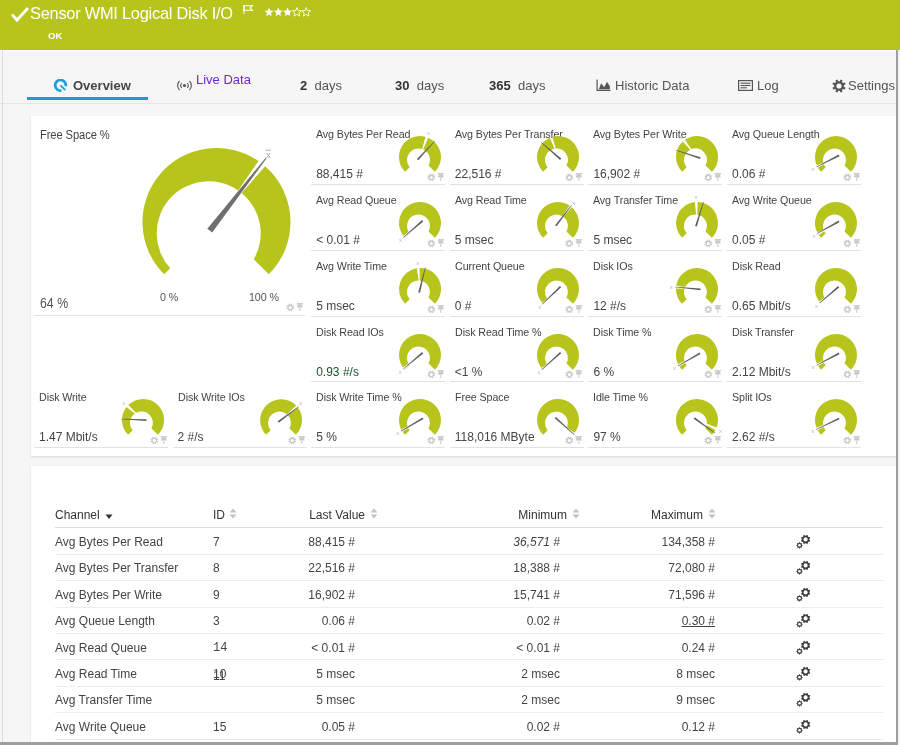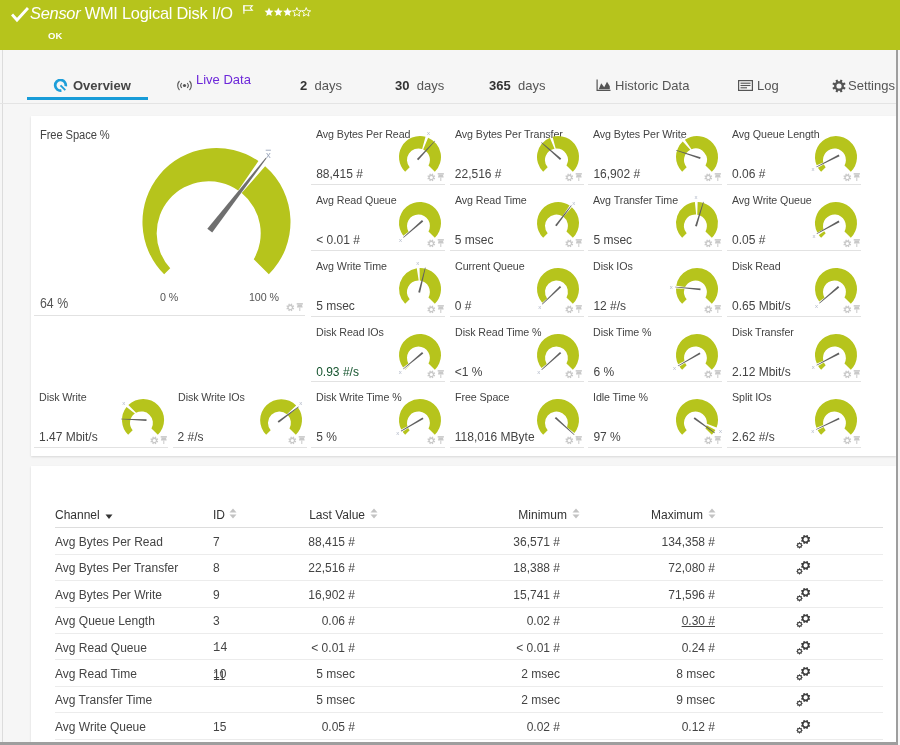--- a/index.html
+++ b/index.html
@@ -6,21 +6,21 @@
 .abs{position:absolute;}
 .tt{font-size:11.5px;letter-spacing:-0.1px;color:#444;white-space:nowrap;transform:scaleX(0.93);transform-origin:0 0;}
 svg{font-family:"Liberation Sans",sans-serif;}
 </style></head><body>
 
 <div class="abs" style="left:2px;top:0;width:1px;height:745px;background:#dcdcdc"></div>
 <div class="abs" style="left:0;top:0;width:900px;height:50px;background:#b6c41c"></div>
 <svg class="abs" style="left:11px;top:7px" width="18" height="16" viewBox="0 0 18 16">
     <polyline points="1,7.5 6,13 17,1" fill="none" stroke="#fff" stroke-width="2.9"></polyline>
   </svg>
-<div class="abs" style="left:30px;top:4px;font-size:16.4px;letter-spacing:-0.25px;color:#fff;white-space:nowrap"><span style="font-style:italic">Sensor</span>&nbsp;WMI Logical Disk I/O</div>
+<div class="abs" style="left:30px;top:4px;font-size:16.4px;letter-spacing:-0.25px;color:#fff;white-space:nowrap"><span style="">Sensor</span>&nbsp;WMI Logical Disk I/O</div>
 <svg class="abs" style="left:243px;top:4.5px" width="11" height="9" viewBox="0 0 11 9">
     <line x1="0.9" y1="0.3" x2="0.9" y2="8.7" stroke="#fff" stroke-width="1.1"></line>
     <path d="M0.9,0.8 H9.3 L7.3,3 9.3,5.2 H0.9 Z" fill="none" stroke="#fff" stroke-width="1.1"></path>
   </svg>
 <svg class="abs" style="left:264px;top:7px" width="48" height="11" viewBox="0 0 48 11">
     <polygon points="5,0.6 3.76,3.59 0.53,3.85 2.99,5.95 2.24,9.1 5,7.42 7.76,9.1 7.01,5.95 9.47,3.85 6.24,3.59" fill="#fff"></polygon>
     <polygon points="14.3,0.6 13.06,3.59 9.83,3.85 12.29,5.95 11.54,9.1 14.3,7.42 17.06,9.1 16.31,5.95 18.77,3.85 15.54,3.59" fill="#fff"></polygon>
     <polygon points="23.6,0.6 22.36,3.59 19.13,3.85 21.59,5.95 20.84,9.1 23.6,7.42 26.36,9.1 25.61,5.95 28.07,3.85 24.84,3.59" fill="#fff"></polygon>
     <polygon points="32.9,0.6 31.66,3.59 28.43,3.85 30.89,5.95 30.14,9.1 32.9,7.42 35.66,9.1 34.91,5.95 37.37,3.85 34.14,3.59" fill="none" stroke="#fff" stroke-width="0.9"></polygon>
     <polygon points="42.2,0.6 40.96,3.59 37.73,3.85 40.19,5.95 39.44,9.1 42.2,7.42 44.96,9.1 44.21,5.95 46.67,3.85 43.44,3.59" fill="none" stroke="#fff" stroke-width="0.9"></polygon>
@@ -496,21 +496,21 @@
   </svg>
 <div class="abs" style="left:0px;top:508px;width:703px;text-align:right;font-size:12px;color:#333;">Maximum</div>
 <svg class="abs" style="left:708px;top:508px" width="8" height="11" viewBox="0 0 8 11">
     <polygon points="4,0.5 7.5,4.5 0.5,4.5" fill="#c3c3c3"></polygon>
     <polygon points="4,10.5 7.5,6.5 0.5,6.5" fill="#c3c3c3"></polygon>
   </svg>
 <div class="abs" style="left:55px;top:527px;width:828px;height:1px;background:#ddd"></div>
 <div class="abs" style="left:55px;top:534.9px;font-size:12px;color:#444;">Avg Bytes Per Read</div>
 <div class="abs" style="left:213px;top:534.9px;font-size:12px;color:#444;">7</div>
 <div class="abs" style="left:0;top:534.9px;width:355px;text-align:right;font-size:12px;color:#444;">88,415 #</div>
-<div class="abs" style="left:0;top:534.9px;width:560px;text-align:right;font-size:12px;color:#444;">36,571 #</div>
+<div class="abs" style="left:0;top:534.9px;width:560px;text-align:right;font-size:12px;color:#444;font-style:italic;">36,571 #</div>
 <div class="abs" style="left:0;top:534.9px;width:715px;text-align:right;font-size:12px;color:#444;">134,358 #</div>
 <svg class="abs" style="left:796px;top:533.9px" width="15" height="15" viewBox="0 0 15 15">
     <polygon points="14.12,4.12 13.7,3.1 12.55,3.07 11.93,2.45 11.9,1.3 10.88,0.88 10.04,1.67 9.16,1.67 8.32,0.88 7.3,1.3 7.27,2.45 6.65,3.07 5.5,3.1 5.08,4.12 5.87,4.96 5.87,5.84 5.08,6.68 5.5,7.7 6.65,7.73 7.27,8.35 7.3,9.5 8.32,9.92 9.16,9.13 10.04,9.13 10.88,9.92 11.9,9.5 11.93,8.35 12.55,7.73 13.7,7.7 14.12,6.68 13.33,5.84 13.33,4.96" fill="#3d3d3d"></polygon>
     <circle cx="9.6" cy="5.4" r="2.07" fill="#fff"></circle>
     <polygon points="6.58,11.66 6.58,10.94 5.89,10.63 5.66,10.09 5.93,9.38 5.42,8.87 4.71,9.14 4.17,8.91 3.86,8.22 3.14,8.22 2.83,8.91 2.29,9.14 1.58,8.87 1.07,9.38 1.34,10.09 1.11,10.63 0.42,10.94 0.42,11.66 1.11,11.97 1.34,12.51 1.07,13.22 1.58,13.73 2.29,13.46 2.83,13.69 3.14,14.38 3.86,14.38 4.17,13.69 4.71,13.46 5.42,13.73 5.93,13.22 5.66,12.51 5.89,11.97" fill="#3d3d3d"></polygon>
     <circle cx="3.5" cy="11.3" r="1.3" fill="#fff"></circle>
   </svg>
 <div class="abs" style="left:55px;top:553.8px;width:828px;height:1px;background:#ececec"></div>
 <div class="abs" style="left:55px;top:561.3px;font-size:12px;color:#444;">Avg Bytes Per Transfer</div>
 <div class="abs" style="left:213px;top:561.3px;font-size:12px;color:#444;">8</div>

